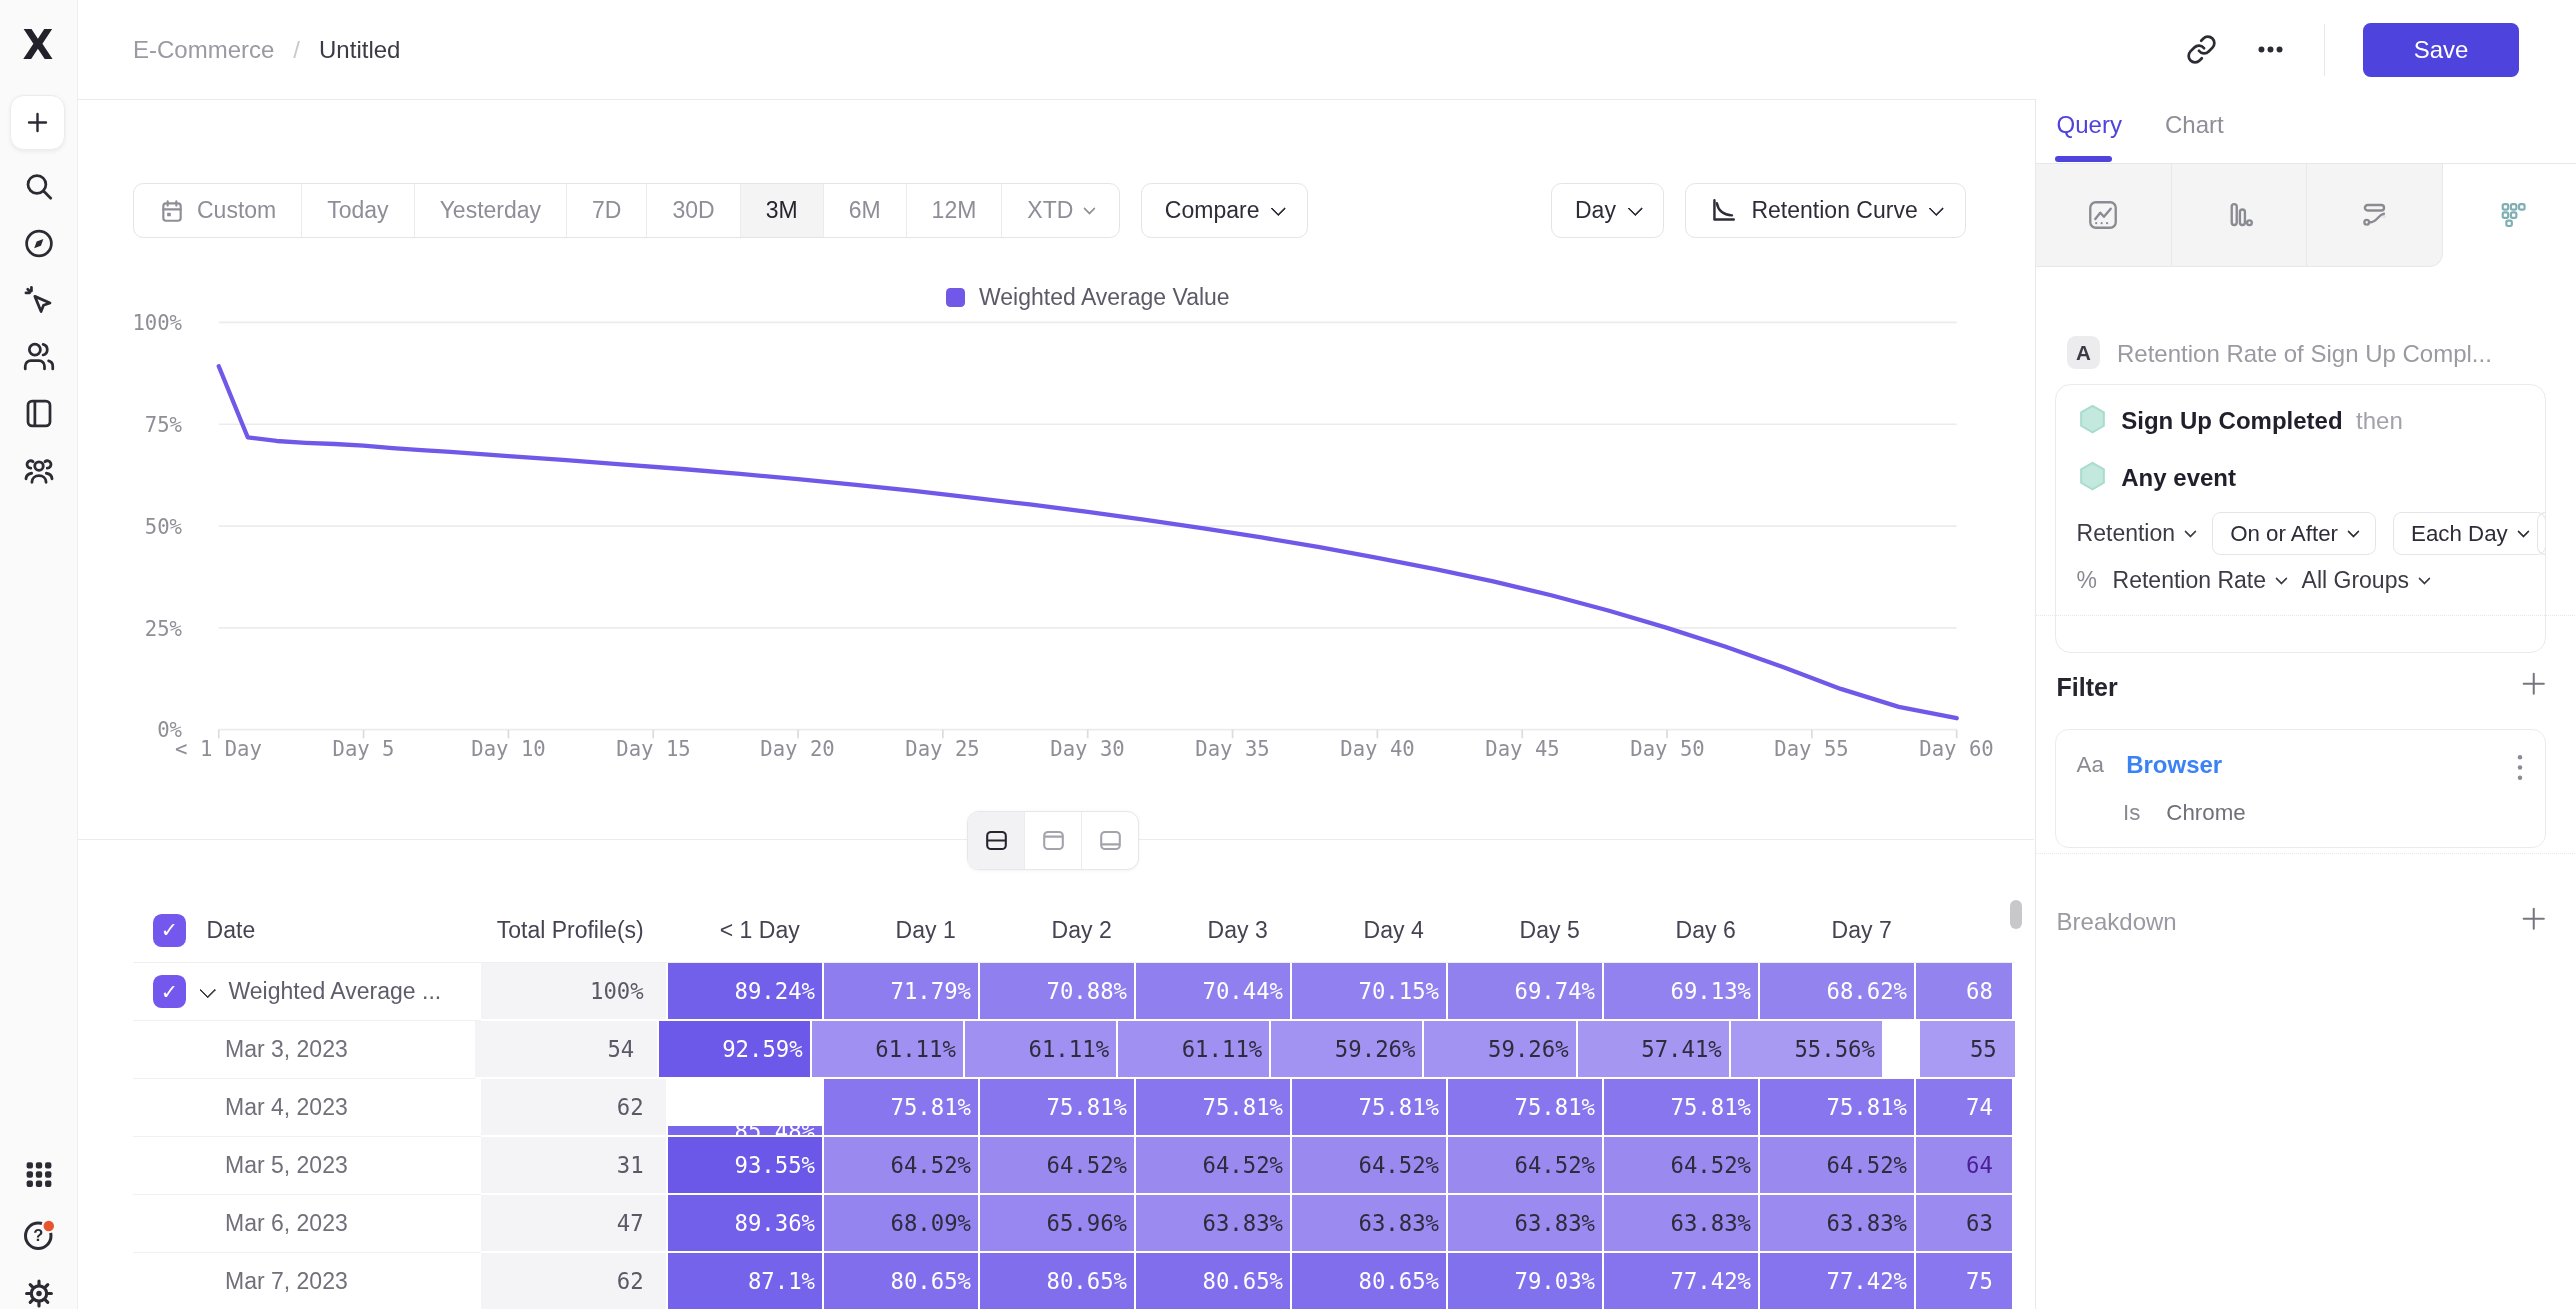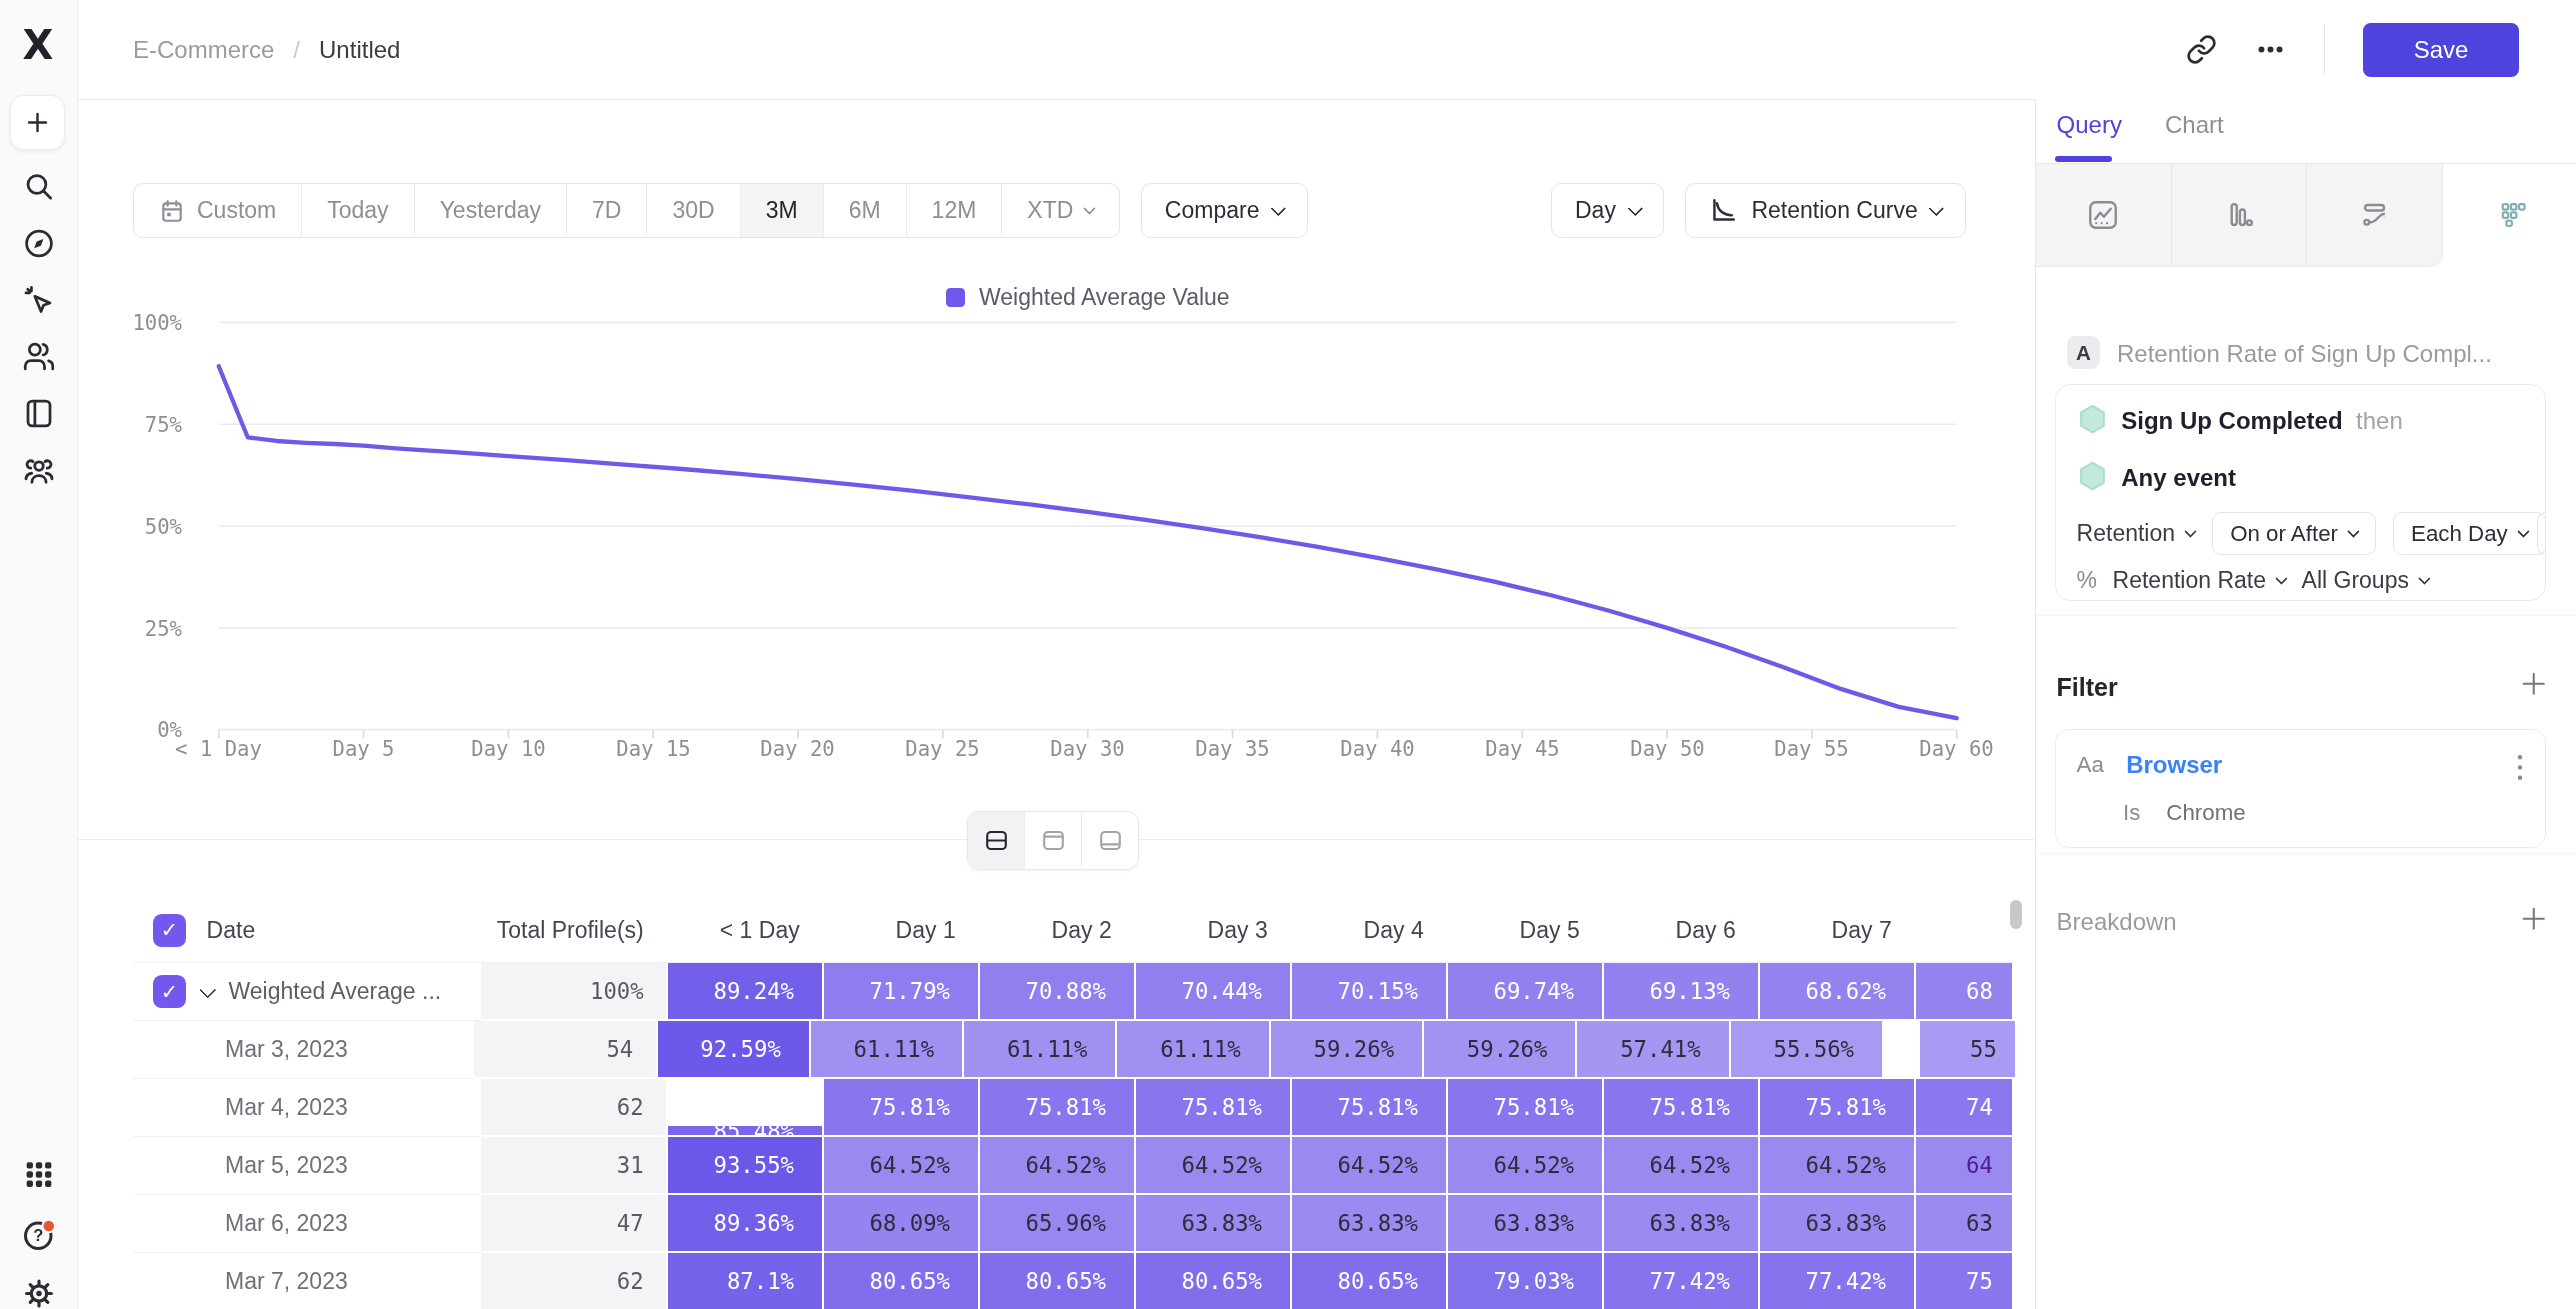--- a/index.html
+++ b/index.html
@@ -54,21 +54,21 @@
   .h-label{width:348px;display:flex;align-items:center;gap:20.6px;padding-left:20px;box-sizing:border-box}
   .h-total{width:185px;text-align:right;padding-right:22.3px;box-sizing:border-box}
   .h-val{width:156px;text-align:right;padding-right:22.3px;box-sizing:border-box;white-space:nowrap}
   .trow{display:flex;height:58px}
   .cell-label{width:348px;display:flex;align-items:center;gap:15.5px;padding-left:20px;box-sizing:border-box;border-bottom:0.9px solid #f1f1f2;font-size:23px}
   .rlabel{color:#605d6b}
   .rlabel.date{color:#716f7a;margin-left:72px}
   .cell-total{width:185px;background:#f4f4f6;border-bottom:2.6px solid #fff;box-sizing:border-box;display:flex;align-items:center;
         justify-content:flex-end;padding-right:22.3px;font-family:"DejaVu Sans Mono",monospace;font-size:22.3px;color:#5b5966}
   .cell-val{width:156px;border-left:2.6px solid #fff;border-bottom:2.6px solid #fff;box-sizing:border-box;display:flex;align-items:center;
-        justify-content:flex-end;padding-right:28px;font-family:"DejaVu Sans Mono",monospace;font-size:22.3px}
+        justify-content:flex-end;padding-right:7px;font-family:"DejaVu Sans Mono",monospace;font-size:22.3px}
   .cell-val.partial{width:98px;justify-content:flex-start;padding:0 0 0 50px}
   .cbox{width:33px;height:33px;border-radius:8.6px;background:#7458ee;color:#fff;display:flex;align-items:center;justify-content:center;
         font-size:20.6px;flex:0 0 auto;cursor:pointer}
   .chev.dark{border-color:#3c3a45;width:9.5px;height:9.5px;margin:0 0 3.4px 0}
   #tscroll{position:absolute;left:2010px;top:900px;width:12px;height:29px;border-radius:6px;background:#c7c7cc}
   
   #panel{position:absolute;left:2035px;top:99px;width:541px;height:1211px;background:#fff;border-left:0.9px solid #e8e8ea;box-sizing:border-box}
   .ptabs{position:absolute;left:20.6px;top:12px;display:flex;gap:43px;font-size:24px}
   .ptab{cursor:pointer;padding-bottom:6.9px}
   .ptab.active{color:#4f42dd;font-weight:500}
@@ -76,21 +76,21 @@
   .ptab-underline{position:absolute;left:19px;top:57px;width:57px;height:6px;border-radius:3.4px;background:#4f42dd}
   #icon-strip{position:absolute;left:0;top:64px;width:541px;height:103px;display:flex;border-top:0.9px solid #e8e8ea}
   .itab{flex:1;display:flex;align-items:center;justify-content:center;background:#f4f4f5;border-right:0.9px solid #e8e8ea;
         border-bottom:0.9px solid #e8e8ea;color:#8a8a92;cursor:pointer}
   .itab:last-child{border-right:none}
   .itab.rounded{border-bottom-right-radius:13.7px}
   .itab.active{background:#fff;border-bottom:none;color:#7fafb3}
   .badge{position:absolute;left:31px;top:237px;width:33px;height:33px;border-radius:8.6px;background:#ececee;color:#3c3a45;
         font-size:20.6px;font-weight:600;display:flex;align-items:center;justify-content:center}
   .series-title{position:absolute;left:81px;top:241px;font-size:24px;color:#9b99a1;white-space:nowrap}
-  .qcard{position:absolute;left:19px;top:285px;width:491px;height:217px;border:1.4px solid #eaeaec;border-radius:15.5px;box-sizing:border-box;overflow:hidden}
+  .qcard{position:absolute;left:19px;top:285px;width:491px;height:269px;border:1.4px solid #eaeaec;border-radius:15.5px;box-sizing:border-box;overflow:hidden}
   .qrow{position:absolute;left:20.6px;display:flex;align-items:center;gap:13.7px;font-size:24px}
   .ev-name{color:#211f2b;font-weight:600}
   .ev-then{color:#a3a1aa;margin-left:3.4px}
   .drop-plain{display:flex;align-items:center;gap:11.2px;color:#3c3a45;font-size:23px;cursor:pointer}
   .drop-btn{height:41px;border:1.4px solid #e4e4e7;border-radius:8.6px;display:flex;align-items:center;gap:11.2px;padding:0 17px;
         font-size:22.3px;color:#2e2c38;background:#fff;cursor:pointer;white-space:nowrap}
   .sliver{position:absolute;left:481px;top:127px;width:13.7px;height:41px;border:1.4px solid #e4e4e7;border-right:none;border-radius:8.6px 0 0 8.6px}
   .pct{color:#8a8a92;font-size:23px}
   .dotted{position:absolute;left:0;width:541px;border-top:1.7px dotted #e7e7ea}
   .section-h{position:absolute;left:20.6px;font-size:25px;font-weight:600;color:#26242e}

